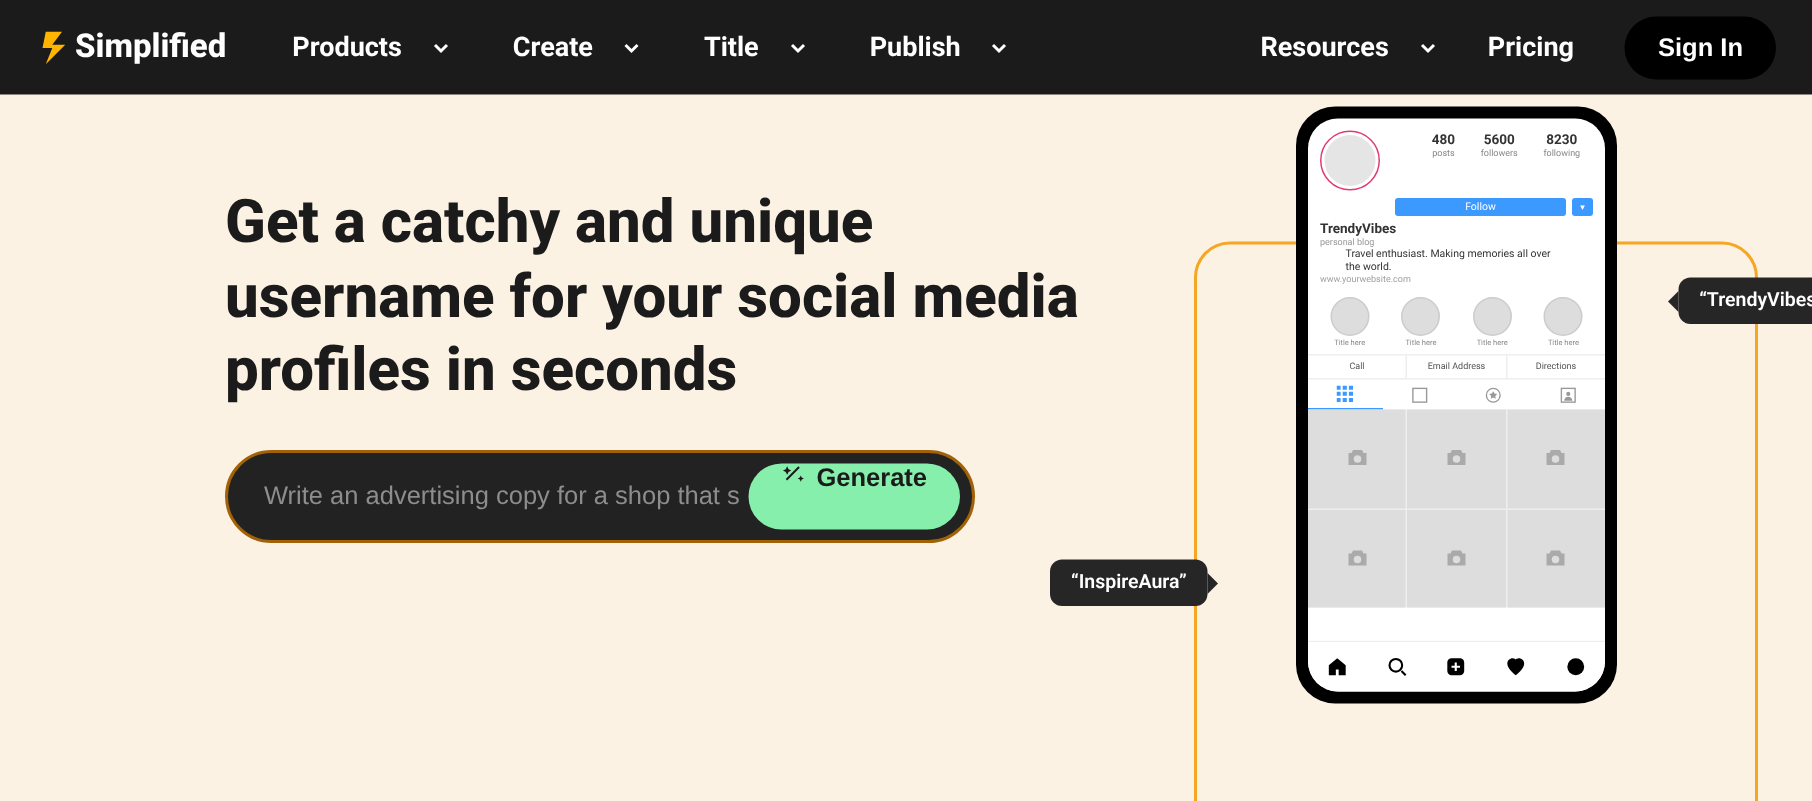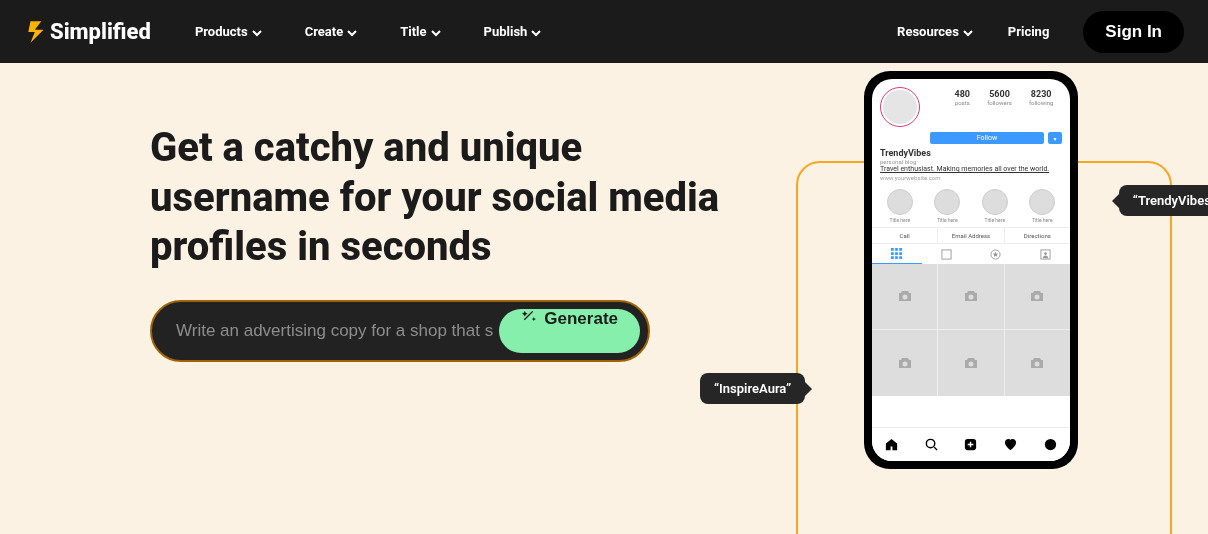--- a/index.html
+++ b/index.html
@@ -4,21 +4,21 @@
 <style>
 * { margin: 0; padding: 0; box-sizing: border-box; }
 body { font-family: -apple-system, BlinkMacSystemFont, "Segoe UI", Roboto, sans-serif; background: #fcf2e3; width: 1208px; height: 534px; overflow: hidden; }
 
 
 .navbar { background: #1b1b1b; height: 63px; display: flex; align-items: center; padding: 0 24px; }
 .logo { display: flex; align-items: flex-start; gap: 0; margin-right: 44px; }
 .logo-mark { width: 26px; height: 26px; }
 .logo-text { color: #fff; font-size: 22px; font-weight: 800; }
 .nav-group { display: flex; gap: 42px; }
-.nav-item { color: #fff; font-size: 13px; font-weight: 700; display: flex; align-items: flex-end; gap: 3px; cursor: pointer; }
+.nav-item { color: #fff; font-size: 18px; font-weight: 700; display: flex; align-items: center; gap: 20px; cursor: pointer; }
 .chevron { width: 12px; height: 12px; fill: #fff; }
 .spacer { flex: 1; }
 .nav-right { display: flex; align-items: center; gap: 34px; }
 .signin-btn { background: #000000; color: #fff; font-size: 17px; font-weight: 700; border: none; padding: 11px 22px; border-radius: 22px; cursor: pointer; }
 
 
 .hero { display: flex; padding: 60px 0 0 150px; position: relative; }
 .hero-left { width: 570px; }
 .hero-title { font-size: 40px; font-weight: 800; color: #1b1b1b; line-height: 1.24; margin-bottom: 28px; }
 .hero-sub { font-size: 17px; color: #3a3a3a; line-height: 1.5; margin-bottom: 44px; max-width: 490px; }
@@ -39,21 +39,21 @@
 .avatar-ring { width: 40px; height: 40px; border-radius: 50%; border: 1.5px solid #e23b6e; padding: 2px; }
 .avatar-ring div { width: 100%; height: 100%; background: #e5e5e5; border-radius: 50%; }
 .stats { flex: 1; display: flex; justify-content: space-around; text-align: center; padding-top: 2px; }
 .stat-num { font-weight: 700; font-size: 9px; }
 .stat-lbl { font-size: 6px; color: #888; }
 .follow-row { display:flex; padding: 1px 8px 4px 58px; gap:4px; }
 .follow-btn { flex:1; background: #3b99ff; color: #fff; font-size: 7px; text-align: center; border-radius: 2px; padding: 2px 0; }
 .follow-caret { width:14px; background:#3b99ff; color:#fff; font-size:6px; text-align:center; border-radius:2px; display:flex; align-items:center; justify-content:center;}
 .prof-name { padding: 0 8px; font-weight: 700; font-size: 9px; }
 .prof-cat { padding: 0 8px; font-size: 6px; color: #999; }
-.prof-bio { padding: 0 8px; font-size: 7px; line-height: 1.3; text-decoration: underline; }
+.prof-bio { padding: 0 25px; font-size: 7px; line-height: 1.3; }
 .prof-link { padding: 0 8px 4px; font-size: 6px; color: #a0a0a0; }
 
 .highlights { display: flex; justify-content: space-around; padding: 4px 4px; border-bottom: 1px solid #eee; }
 .hl { text-align: center; }
 .hl-circ { width: 26px; height: 26px; border-radius: 50%; background: #ddd; margin: 0 auto; border: 1px solid #ccc;}
 .hl-lbl { font-size: 5px; color: #888; margin-top: 2px; }
 
 .contact-row { display: flex; border-bottom: 1px solid #eee; }
 .contact-cell { flex: 1; text-align: center; font-size: 6px; color: #555; padding: 4px 0; border-right: 1px solid #eee; }
 .contact-cell:last-child { border-right: none; }

